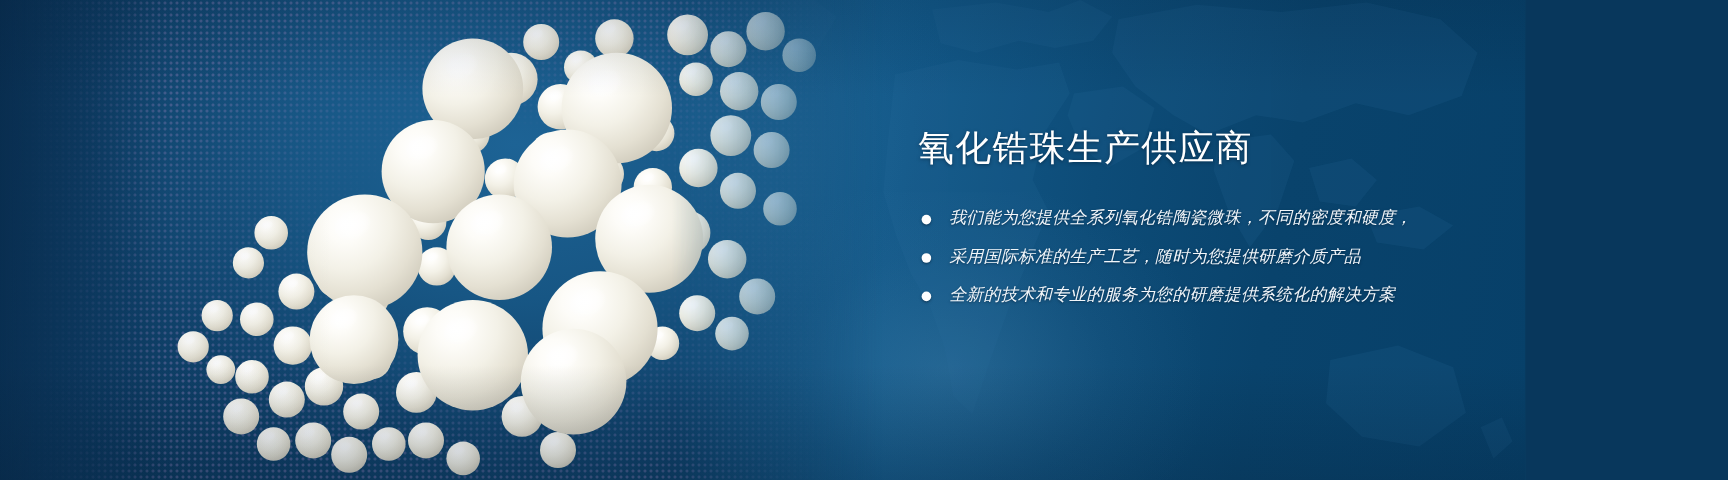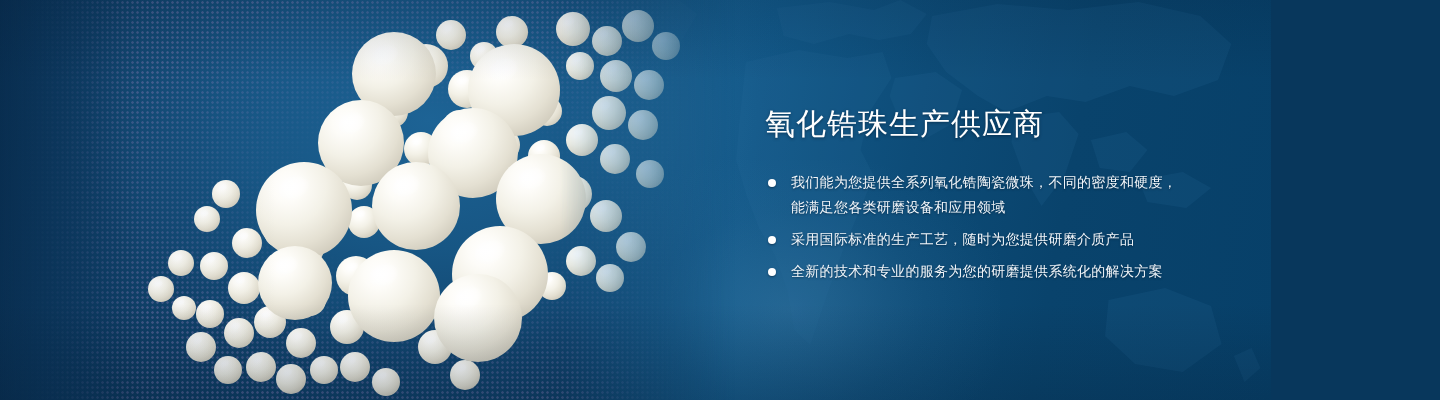--- a/index.html
+++ b/index.html
@@ -144,20 +144,21 @@
     font-weight: 400;
     color: #ffffff;
     letter-spacing: 1px;
     text-shadow: 0 1px 3px rgba(3,24,44,0.55);
     white-space: nowrap;
   }
   .bullets {
     list-style: none;
     margin: 26px 0 16px 0;
     padding: 0;
+    font-style: italic;
   }
   .bullet {
     position: relative;
     padding-left: 26px;
     margin-bottom: 7px;
     font-size: 14px;
     line-height: 25px;
     color: #f2f6fa;
     text-shadow: 0 1px 2px rgba(3,24,44,0.55);
     letter-spacing: 0.3px;
@@ -309,21 +310,20 @@
   <div class="bg-vignette"></div>
 
   <div class="copy">
     <h1 class="title">氧化锆珠生产供应商</h1>
 
     <ul class="bullets">
 
       <li class="bullet">
         <span class="bullet-dot"></span>
         <span class="bullet-line">我们能为您提供全系列氧化锆陶瓷微珠，不同的密度和硬度，</span>
-        <span class="bullet-line">能满足您各类研磨设备和应用领域</span>
       </li>
 
       <li class="bullet">
         <span class="bullet-dot"></span>
         <span class="bullet-line">采用国际标准的生产工艺，随时为您提供研磨介质产品</span>
       </li>
 
       <li class="bullet">
         <span class="bullet-dot"></span>
         <span class="bullet-line">全新的技术和专业的服务为您的研磨提供系统化的解决方案</span>

